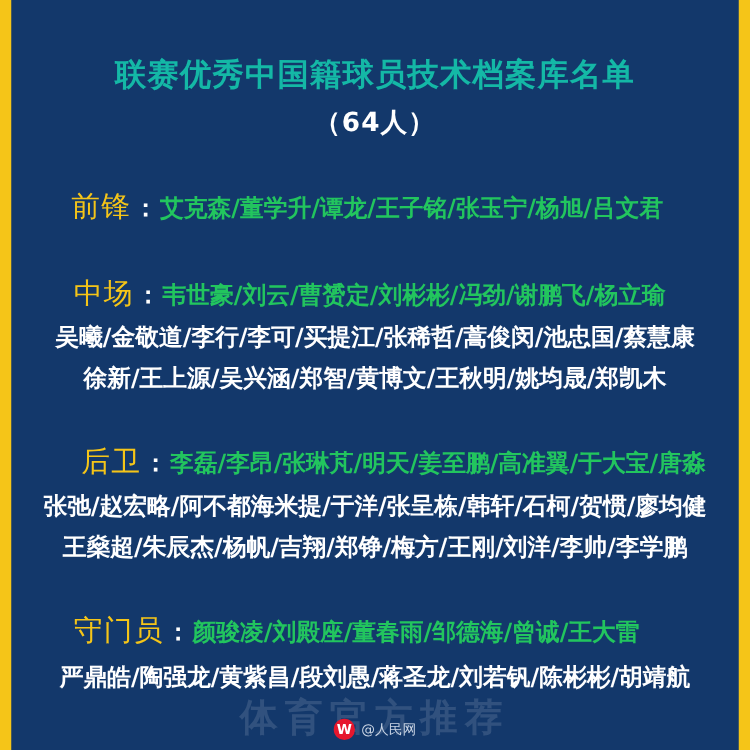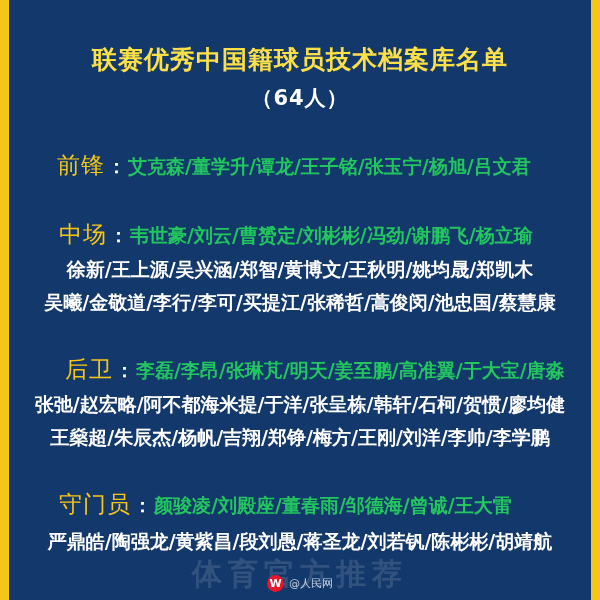--- a/index.html
+++ b/index.html
@@ -24,21 +24,21 @@
     border-right: 9px solid #f5c518;
   }
   .inner {
     position: relative;
     width: 100%;
     height: 100%;
     padding: 0 6px;
     box-sizing: border-box;
   }
   .title {
-    color: #fde047;
+    color: #14b8a6;
     font-size: 25px;
     font-weight: bold;
     text-align: center;
     letter-spacing: 1px;
     padding-top: 45px;
     line-height: 1.2;
   }
   .subtitle {
     color: #ffffff;
     font-size: 21px;
@@ -158,22 +158,22 @@
         <span class="names">艾克森/董学升/谭龙/王子铭/张玉宁/杨旭/吕文君</span>
       </div>
     </div>
 
     <div class="section sec-mid">
       <div class="firstline">
         <span class="sec-label">中场</span>
         <span class="sec-sep">：</span>
         <span class="names">韦世豪/刘云/曹赟定/刘彬彬/冯劲/谢鹏飞/杨立瑜</span>
       </div>
+      <div class="row">吴曦/金敬道/李行/李可/买提江/张稀哲/蒿俊闵/池忠国/蔡慧康</div>
       <div class="row">徐新/王上源/吴兴涵/郑智/黄博文/王秋明/姚均晟/郑凯木</div>
-      <div class="row">吴曦/金敬道/李行/李可/买提江/张稀哲/蒿俊闵/池忠国/蔡慧康</div>
     </div>
 
     <div class="section sec-def">
       <div class="firstline">
         <span class="sec-label">后卫</span>
         <span class="sec-sep">：</span>
         <span class="names">李磊/李昂/张琳芃/明天/姜至鹏/高准翼/于大宝/唐淼</span>
       </div>
       <div class="row">张弛/赵宏略/阿不都海米提/于洋/张呈栋/韩轩/石柯/贺惯/廖均健</div>
       <div class="row">王燊超/朱辰杰/杨帆/吉翔/郑铮/梅方/王刚/刘洋/李帅/李学鹏</div>

